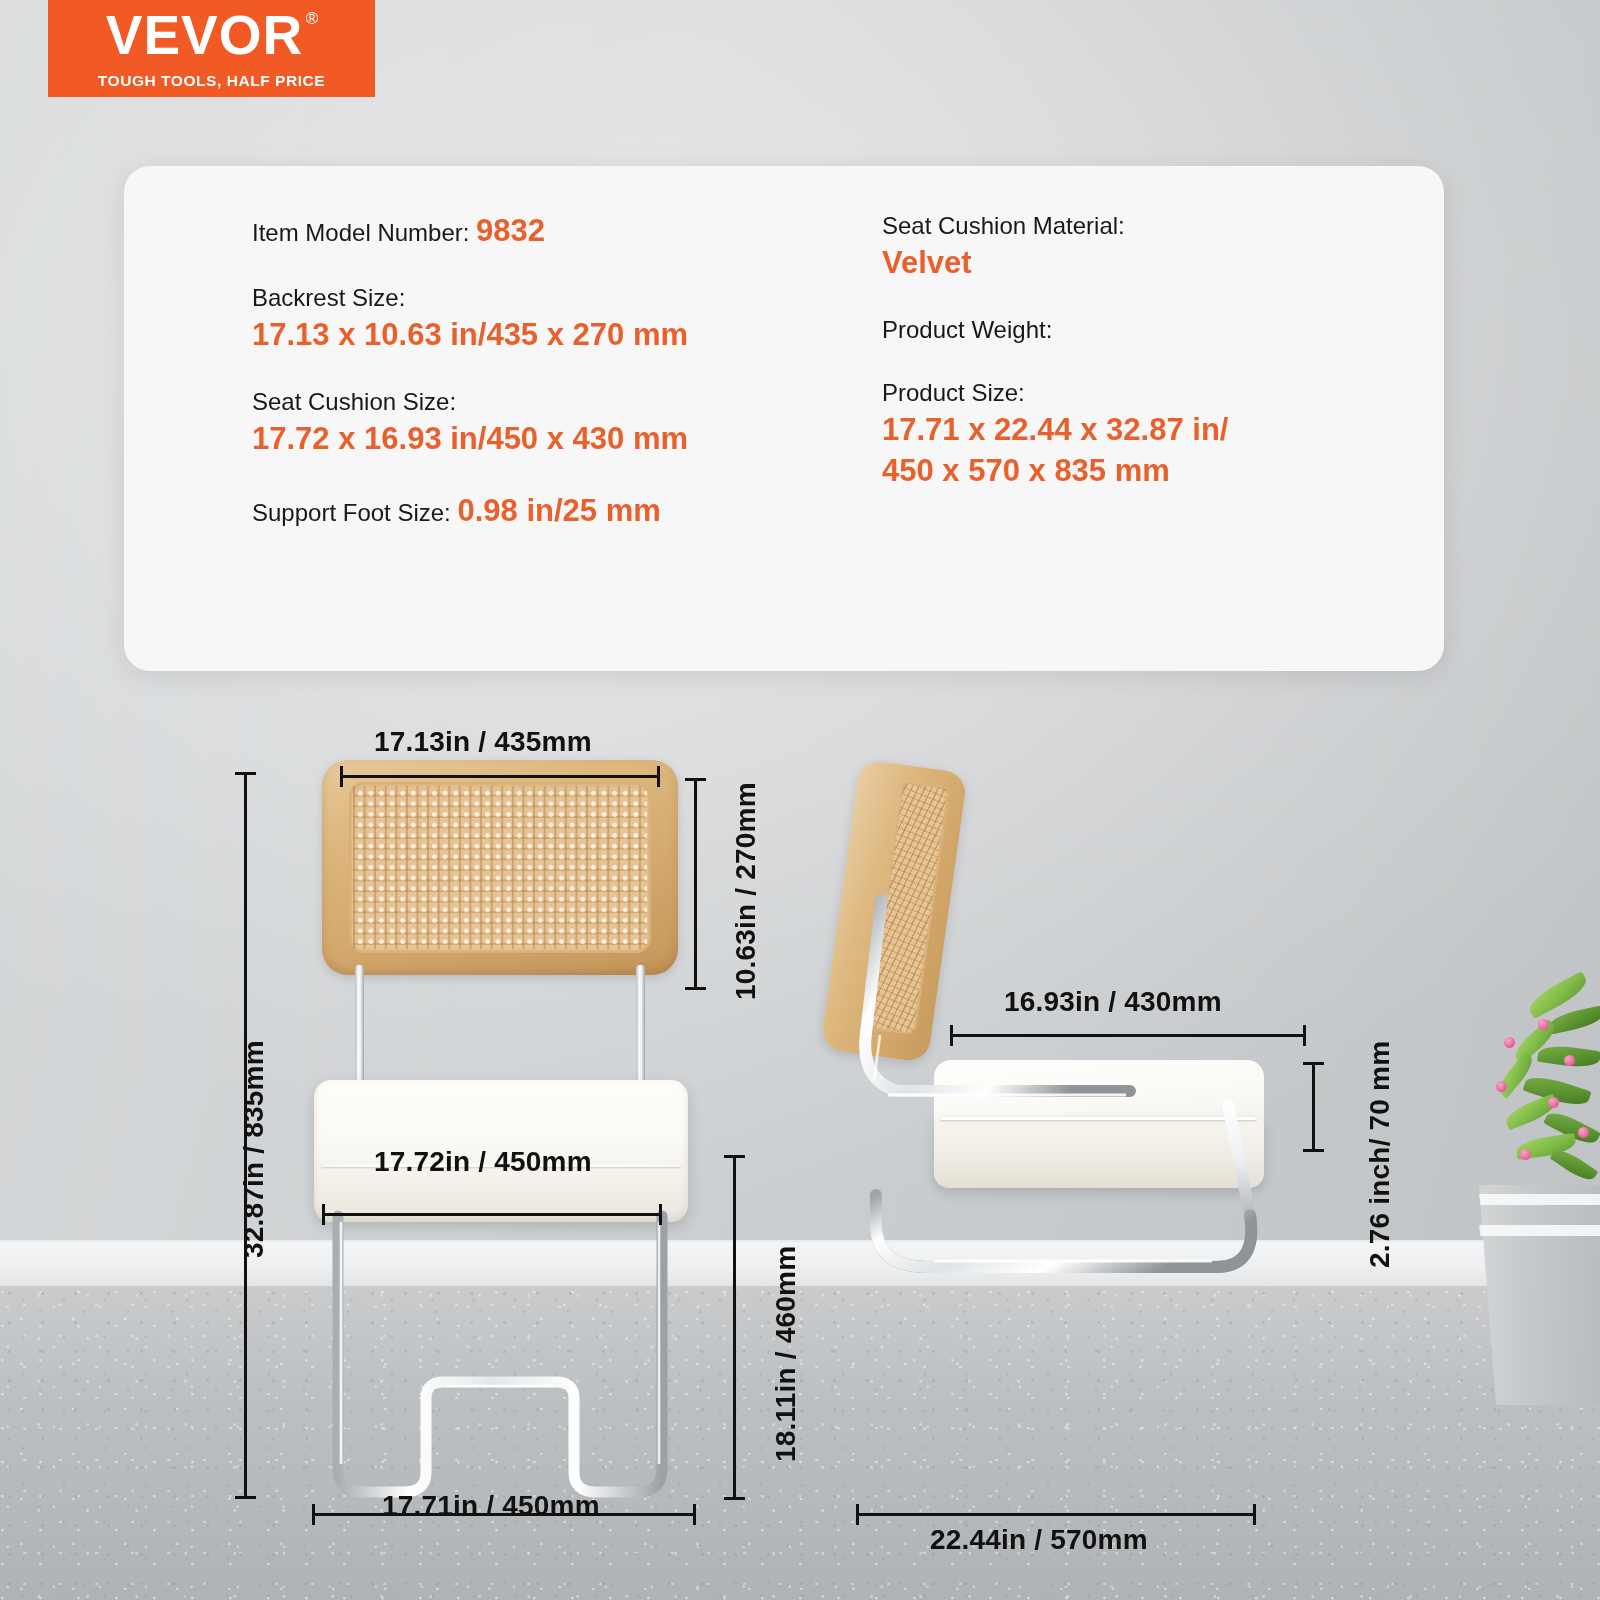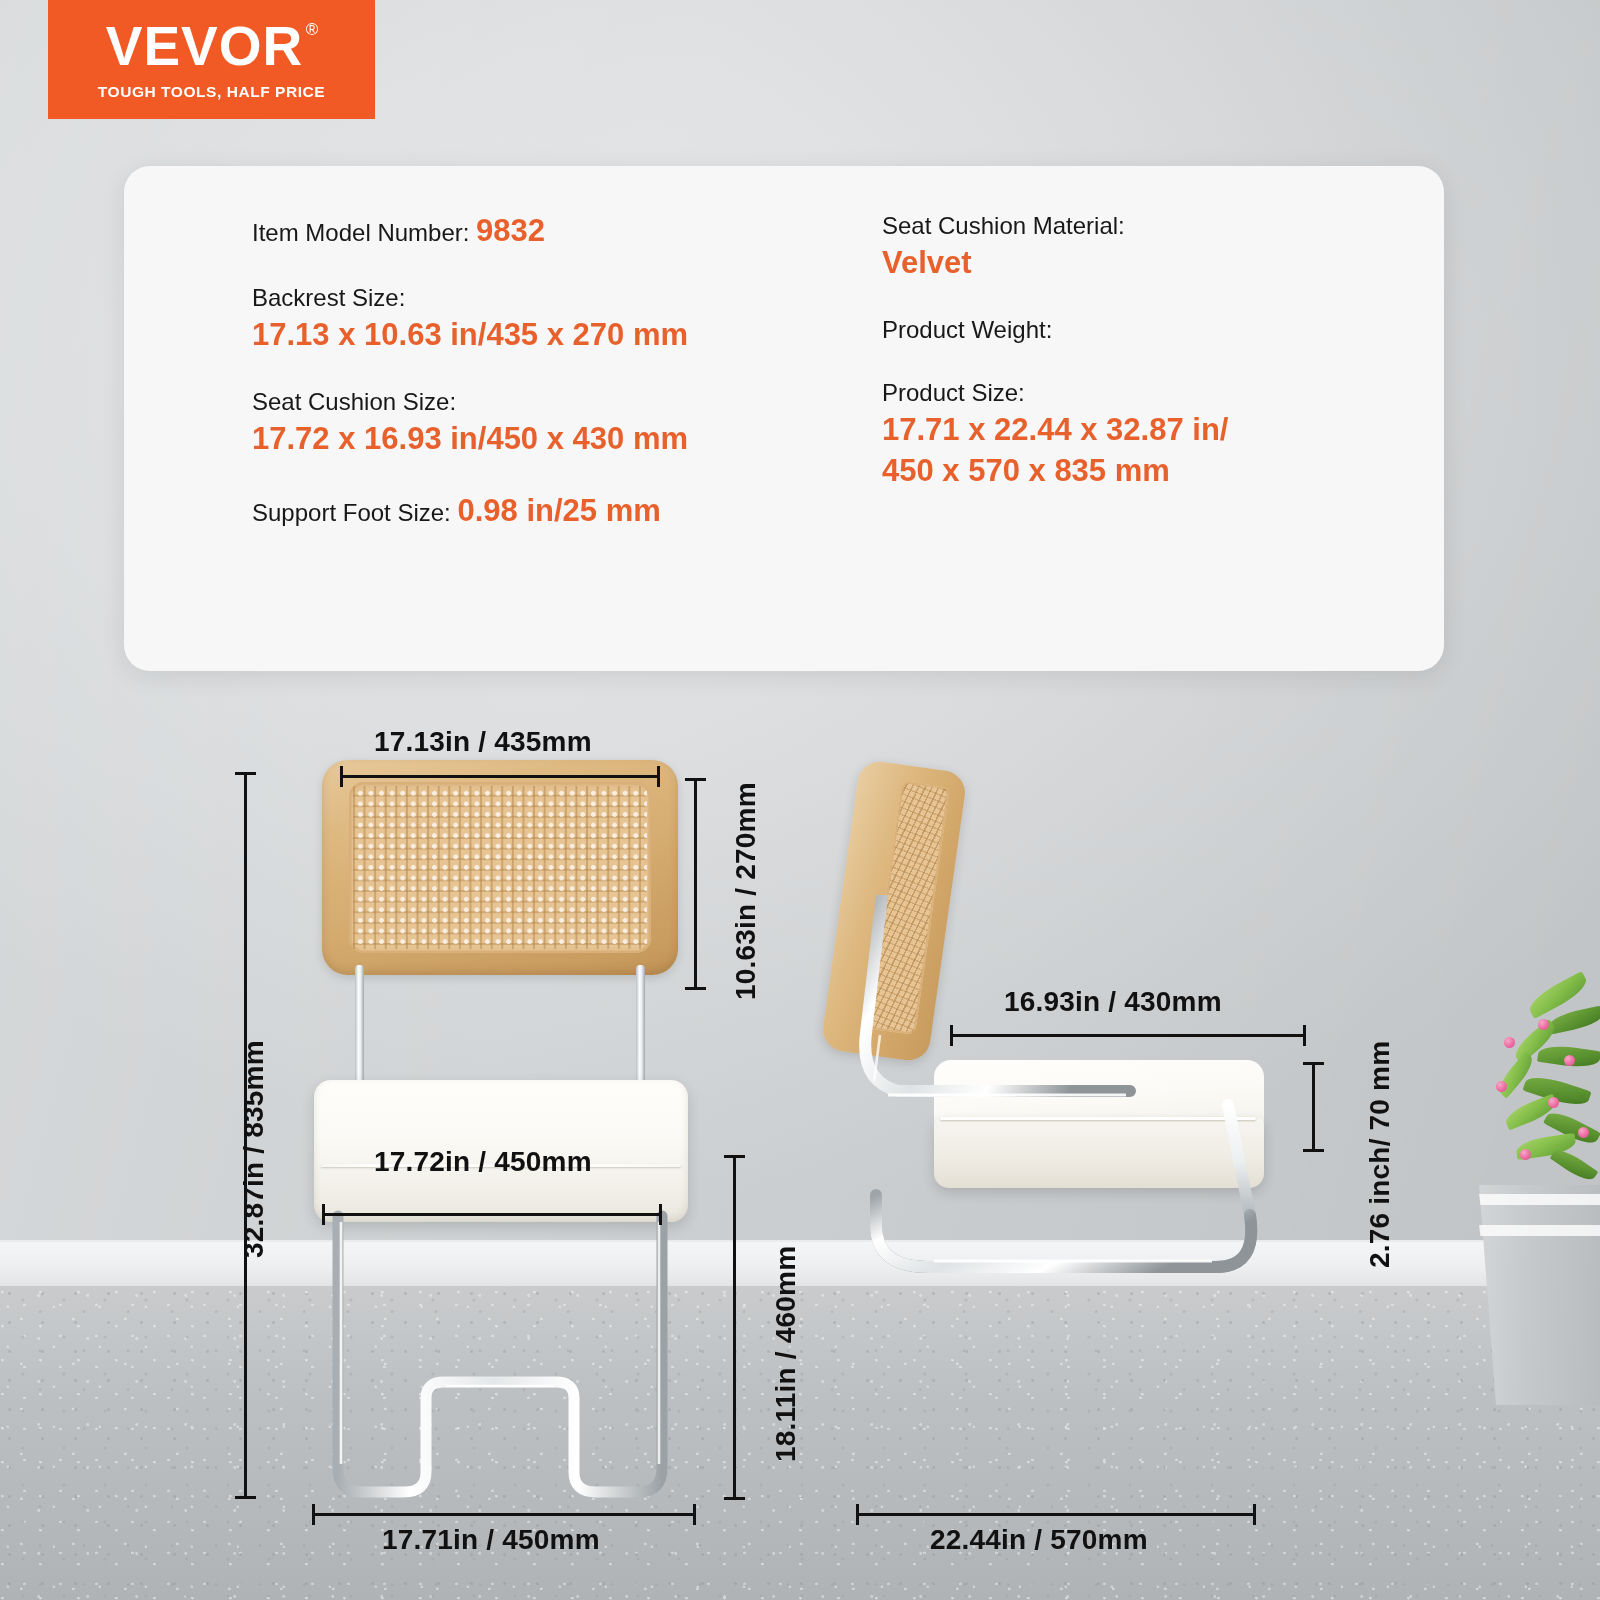--- a/index.html
+++ b/index.html
@@ -44,21 +44,21 @@
       radial-gradient(circle at 41% 73%, rgba(255,255,255,.75) 0 1.1px, transparent 1.6px),
       radial-gradient(circle at 56% 38%, rgba(150,153,157,.55) 0 1.3px, transparent 1.8px),
       radial-gradient(circle at 68% 61%, rgba(255,255,255,.7) 0 1.1px, transparent 1.6px),
       radial-gradient(circle at 79% 22%, rgba(255,255,255,.65) 0 1.2px, transparent 1.7px),
       radial-gradient(circle at 91% 66%, rgba(145,149,152,.55) 0 1.2px, transparent 1.7px);
     background-size:38px 34px, 46px 40px, 33px 29px, 52px 45px, 41px 37px, 36px 31px, 49px 43px, 44px 39px;
   }
 
   
   #logo {
-    position:absolute; left:48px; top:0; width:327px; height:119px;
+    position:absolute; left:48px; top:0; width:327px; height:97px;
     background:#f15a24;
     display:flex; flex-direction:column;
     align-items:center; justify-content:center;
   }
   .logo-word {
     color:#fff; font-size:55px; font-weight:bold;
     letter-spacing:1px; line-height:1;
     position:relative; padding-right:14px;
   }
   .logo-reg {
@@ -421,21 +421,21 @@
 
   <div class="dim-text vert" style="left:238px; top:1258px;">32.87in / 835mm</div>
   <div class="dim-v" style="left:244px; top:772px; height:727px;"></div>
 
   <div class="dim-text" style="left:374px; top:1146px;">17.72in / 450mm</div>
   <div class="dim-h" style="left:322px; top:1213px; width:340px;"></div>
 
   <div class="dim-text vert" style="left:770px; top:1462px;">18.11in / 460mm</div>
   <div class="dim-v" style="left:733px; top:1155px; height:345px;"></div>
 
-  <div class="dim-text" style="left:382px; top:1524px;">17.71in / 450mm</div>
+  <div class="dim-text" style="left:382px; top:1490px;">17.71in / 450mm</div>
   <div class="dim-h" style="left:312px; top:1513px; width:384px;"></div>
 
   <div class="dim-text" style="left:1004px; top:986px;">16.93in / 430mm</div>
   <div class="dim-h" style="left:950px; top:1034px; width:356px;"></div>
 
   <div class="dim-text vert" style="left:1364px; top:1268px;">2.76 inch/ 70 mm</div>
   <div class="dim-v" style="left:1312px; top:1062px; height:90px;"></div>
 
   <div class="dim-text" style="left:930px; top:1524px;">22.44in / 570mm</div>
   <div class="dim-h" style="left:856px; top:1513px; width:400px;"></div>

